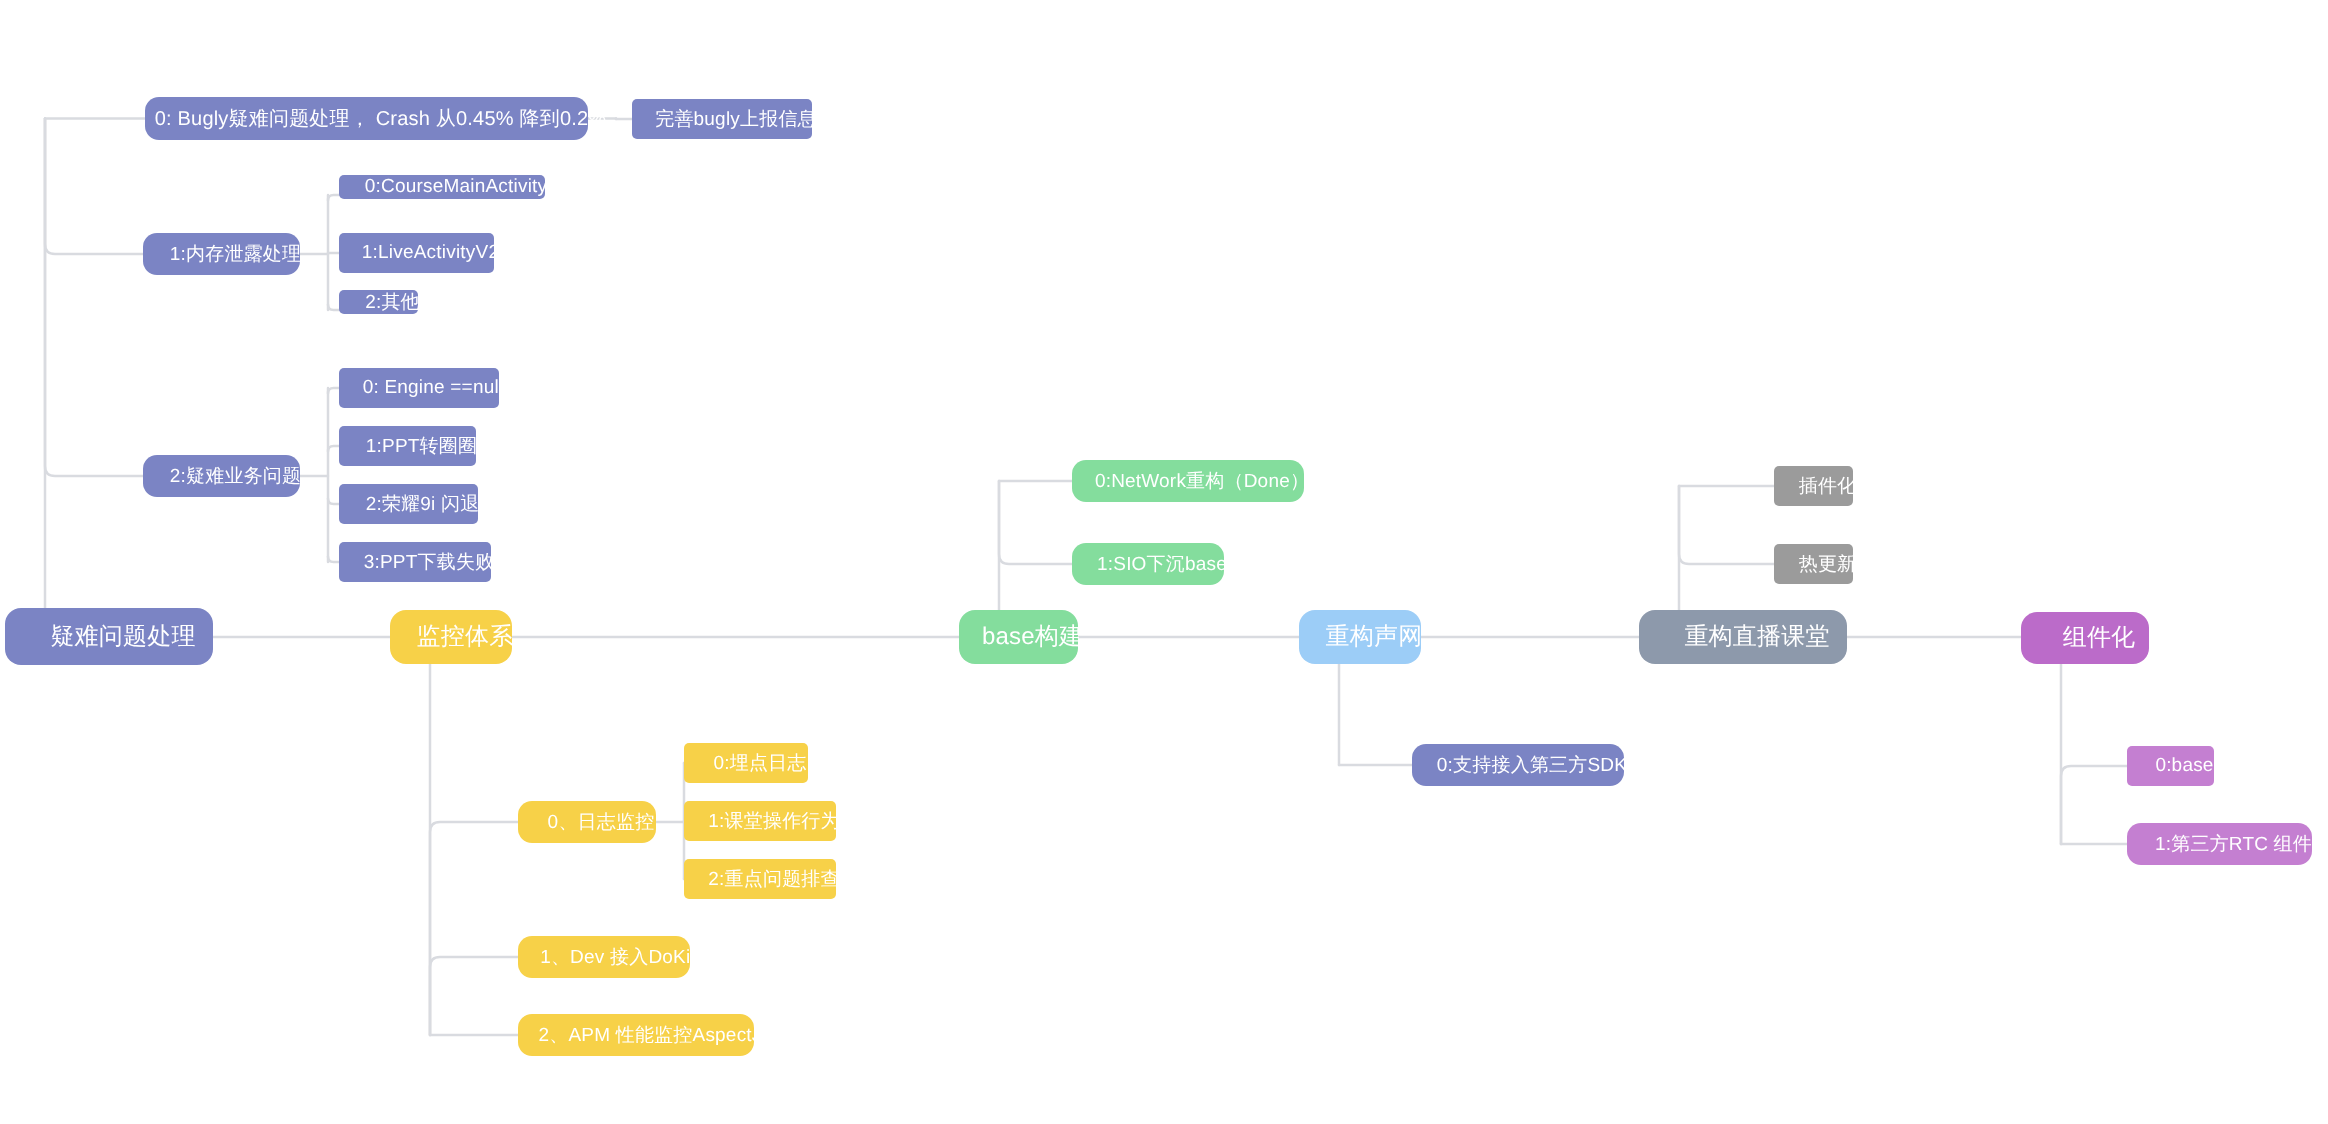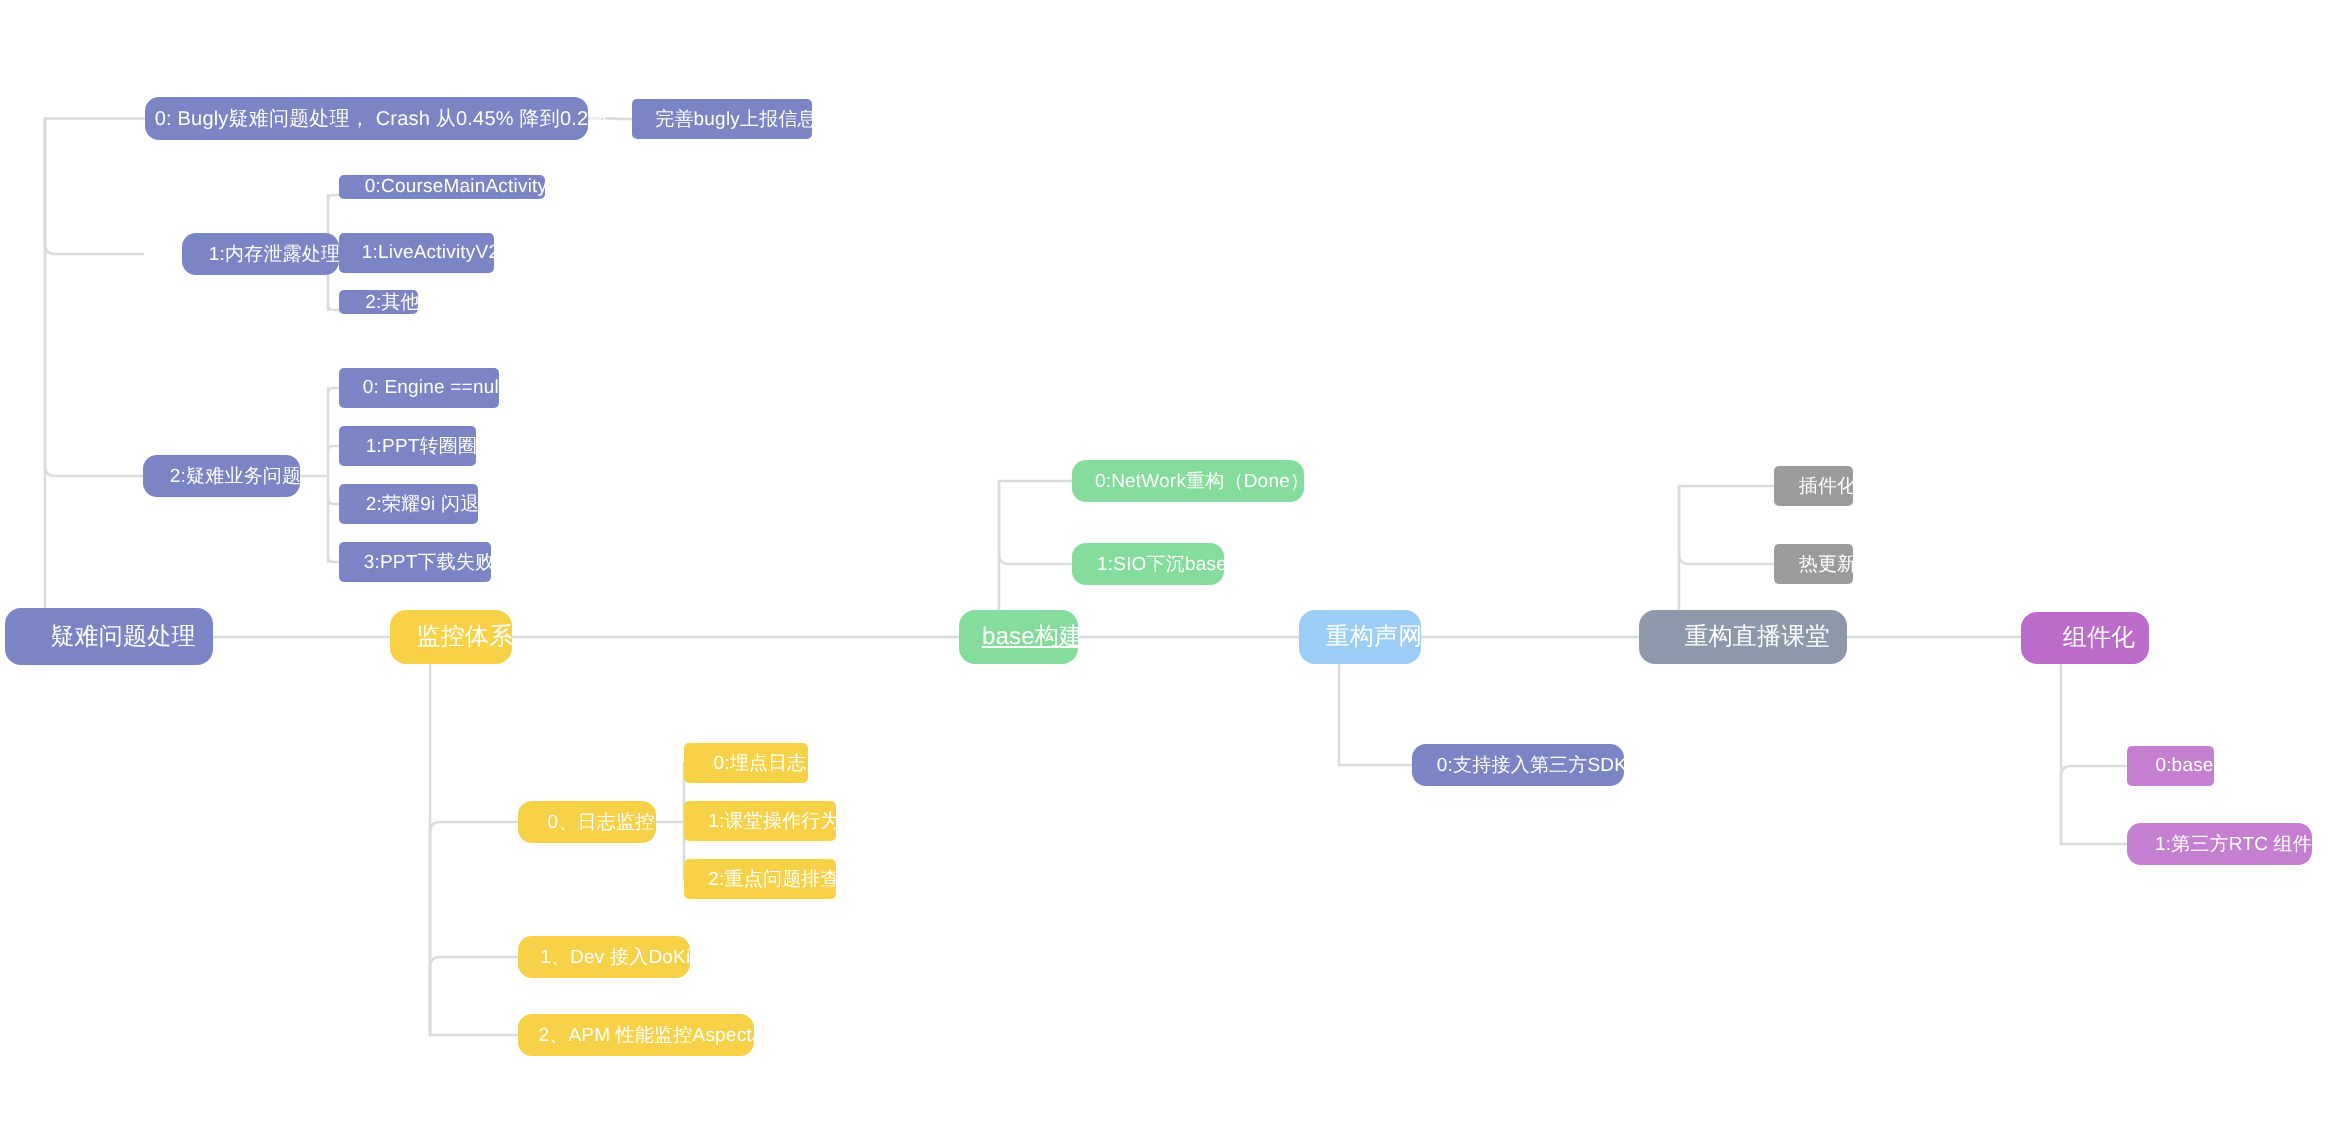--- a/index.html
+++ b/index.html
@@ -100,21 +100,21 @@
   <div id="nodes">
       <div class="node root" style="left: 5px; top: 608px; width: 208px; height: 57px; background: rgb(123, 132, 196); font-size: 24px;">
         <span>疑难问题处理</span>
       </div>
       <div class="node " style="left: 145px; top: 97px; width: 443px; height: 43px; background: rgb(123, 132, 196); font-size: 20px;">
         <span>0: Bugly疑难问题处理， Crash 从0.45% 降到0.2%</span>
       </div>
       <div class="node small" style="left: 632px; top: 99px; width: 180px; height: 40px; background: rgb(123, 132, 196); font-size: 19px;">
         <span>完善bugly上报信息</span>
       </div>
-      <div class="node " style="left: 143px; top: 233px; width: 157px; height: 42px; background: rgb(123, 132, 196); font-size: 19px; margin-left: 39px;">
+      <div class="node " style="left: 143px; top: 233px; width: 157px; height: 42px; background: rgb(123, 132, 196); font-size: 19px;">
         <span>1:内存泄露处理</span>
       </div>
       <div class="node small" style="left: 339px; top: 175px; width: 206px; height: 24px; background: rgb(123, 132, 196); font-size: 19px;">
         <span>0:CourseMainActivity</span>
       </div>
       <div class="node small" style="left: 339px; top: 233px; width: 155px; height: 40px; background: rgb(123, 132, 196); font-size: 19px;">
         <span>1:LiveActivityV2</span>
       </div>
       <div class="node small" style="left: 339px; top: 290px; width: 79px; height: 24px; background: rgb(123, 132, 196); font-size: 19px;">
         <span>2:其他</span>
@@ -148,21 +148,21 @@
       </div>
       <div class="node small" style="left: 684px; top: 859px; width: 152px; height: 40px; background: rgb(247, 209, 72); font-size: 19px;">
         <span>2:重点问题排查</span>
       </div>
       <div class="node " style="left: 518px; top: 936px; width: 172px; height: 42px; background: rgb(247, 209, 72); font-size: 19px;">
         <span>1、Dev 接入DoKit</span>
       </div>
       <div class="node " style="left: 518px; top: 1014px; width: 236px; height: 42px; background: rgb(247, 209, 72); font-size: 19px;">
         <span>2、APM 性能监控AspectJ</span>
       </div>
-      <div class="node root" style="left: 959px; top: 610px; width: 119px; height: 54px; background: rgb(132, 221, 157); font-size: 24px; text-decoration: underline;">
+      <div class="node root" style="left: 959px; top: 610px; width: 119px; height: 54px; background: rgb(132, 221, 157); font-size: 24px;">
         <span>base构建</span>
       </div>
       <div class="node " style="left: 1072px; top: 460px; width: 232px; height: 42px; background: rgb(132, 221, 157); font-size: 19px;">
         <span>0:NetWork重构（Done）</span>
       </div>
       <div class="node " style="left: 1072px; top: 543px; width: 152px; height: 42px; background: rgb(132, 221, 157); font-size: 19px;">
         <span>1:SIO下沉base</span>
       </div>
       <div class="node root" style="left: 1299px; top: 610px; width: 122px; height: 54px; background: rgb(156, 205, 247); font-size: 24px;">
         <span>重构声网</span>

